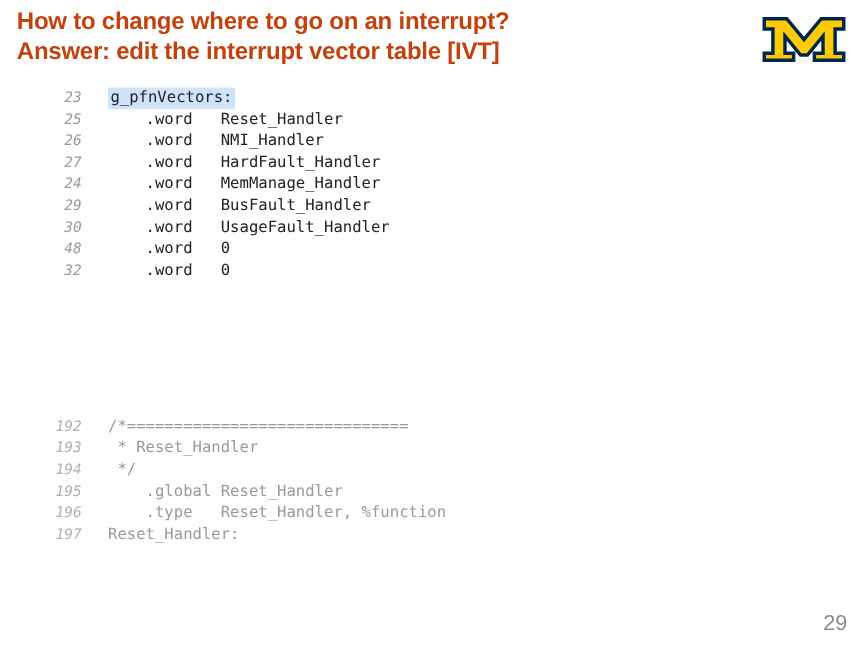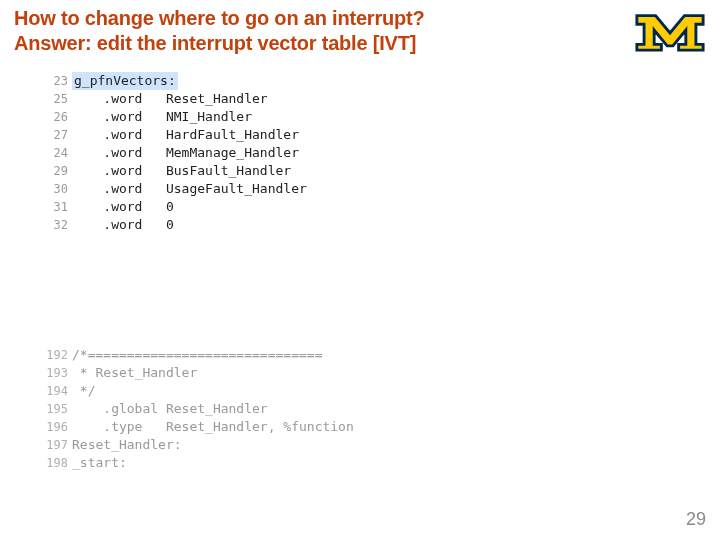--- a/index.html
+++ b/index.html
@@ -50,22 +50,23 @@
     display: flex;
     align-items: baseline;
     height: 18px;
     line-height: 18px;
   }
   .lineno {
     width: 36px;
     text-align: right;
     color: #9a9a9a;
     font-size: 12px;
-    padding-right: 4px;
+    padding-right: 22px;
     flex-shrink: 0;
+    font-style: italic;
   }
   .code-text {
     white-space: pre;
   }
   .hl {
     background: #cfe3fb;
     padding: 0 2px;
     display: inline-block;
     text-align: right;
   }
@@ -134,21 +135,21 @@
     </div>
     <div class="code-line">
       <span class="lineno">29</span>
       <span class="code-text">    .word   BusFault_Handler</span>
     </div>
     <div class="code-line">
       <span class="lineno">30</span>
       <span class="code-text">    .word   UsageFault_Handler</span>
     </div>
     <div class="code-line">
-      <span class="lineno">31</span>
+      <span class="lineno">48</span>
       <span class="code-text">    .word   0</span>
     </div>
     <div class="code-line">
       <span class="lineno">32</span>
       <span class="code-text">    .word   0</span>
     </div>
   </div>
 
   <div class="code-area-2">
     <div class="code-line">
@@ -168,21 +169,17 @@
       <span class="code-text muted">    .global Reset_Handler</span>
     </div>
     <div class="code-line">
       <span class="lineno">196</span>
       <span class="code-text muted">    .type   Reset_Handler, %function</span>
     </div>
     <div class="code-line">
       <span class="lineno">197</span>
       <span class="code-text muted">Reset_Handler:</span>
     </div>
-    <div class="code-line">
-      <span class="lineno">198</span>
-      <span class="code-text muted">_start:</span>
-    </div>
   </div>
 
   <div class="page-num">29</div>
 
 </div>
 
 </body></html>

